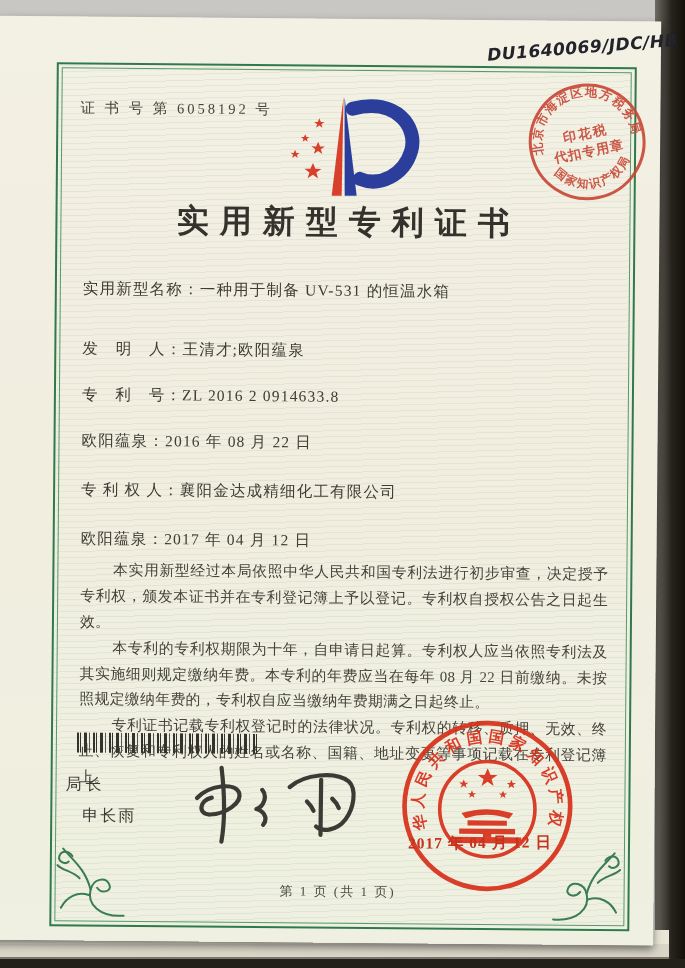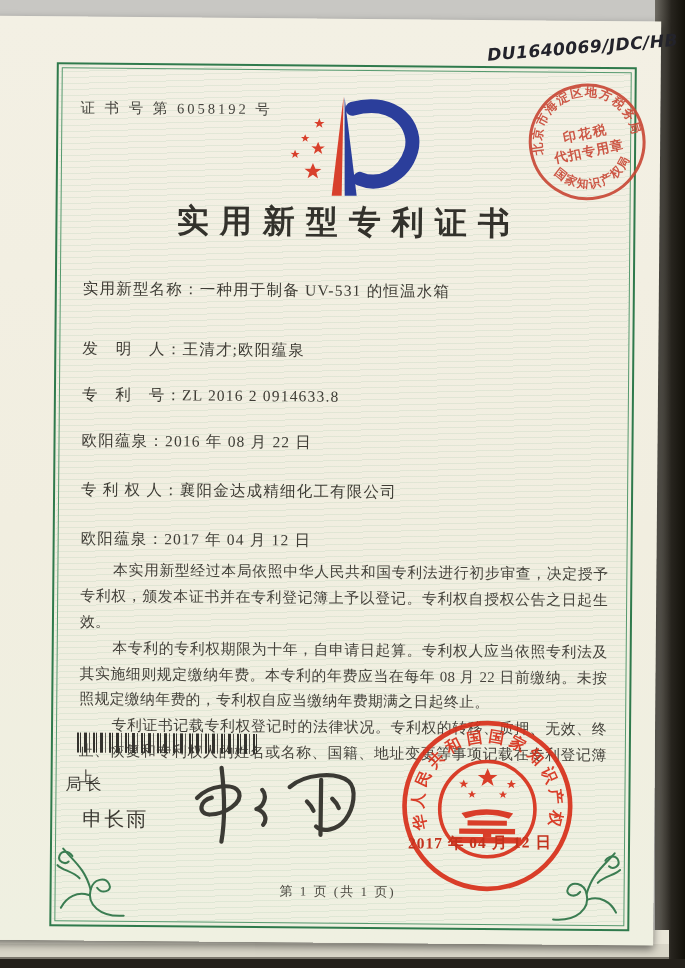--- a/index.html
+++ b/index.html
@@ -33,21 +33,21 @@
   .field{position:absolute;left:92px;font-size:15.5px;color:#3e3c35;letter-spacing:1.2px;white-space:nowrap;}
   .f0{top:262px}.f1{top:322px}.f2{top:368px}.f3{top:414px}.f4{top:463px}.f5{top:512px}
   .paras{position:absolute;left:92px;top:541px;width:528px;font-size:14.8px;line-height:1.75;
         color:#45433c;text-align:justify;}
   .paras p{margin:0;text-indent:2.2em;letter-spacing:0.4px;}
   .barcode{position:absolute;left:90px;top:716px;width:182px;height:20px;
         background:repeating-linear-gradient(90deg,#33322d 0 2px,transparent 2px 3px,
           #33322d 3px 4px,transparent 4px 7px,#33322d 7px 10px,transparent 10px 12px,
           #55534c 12px 13px,transparent 13px 16px);}
   .sig-title{position:absolute;left:79px;top:758px;font-size:16px;letter-spacing:4px;color:#3c3a33;}
-  .sig-name{position:absolute;left:96px;top:789px;font-size:20px;letter-spacing:2px;color:#3c3a33;text-align:right;}
+  .sig-name{position:absolute;left:96px;top:789px;font-size:16px;letter-spacing:2px;color:#3c3a33;text-align:right;}
   .signature{position:absolute;left:196px;top:740px;width:190px;height:88px;transform:rotate(-2deg);}
   .seal{position:absolute;left:413px;top:698px;width:176px;height:176px;opacity:0.93;}
   .seal-date{position:absolute;left:422px;top:813px;font-size:15.5px;font-weight:bold;
         color:#c3331d;letter-spacing:1px;z-index:6;transform:rotate(-1deg);white-space:nowrap;}
   .footer{position:absolute;left:64px;top:864px;width:576px;text-align:center;
         font-size:13px;color:#4a4840;letter-spacing:2px;}
   .flourish{position:absolute;width:74px;height:80px;}
   .fl-right{left:564px;top:826px;}
   .fl-left{left:68px;top:826px;transform:scaleX(-1);}
 </style>

